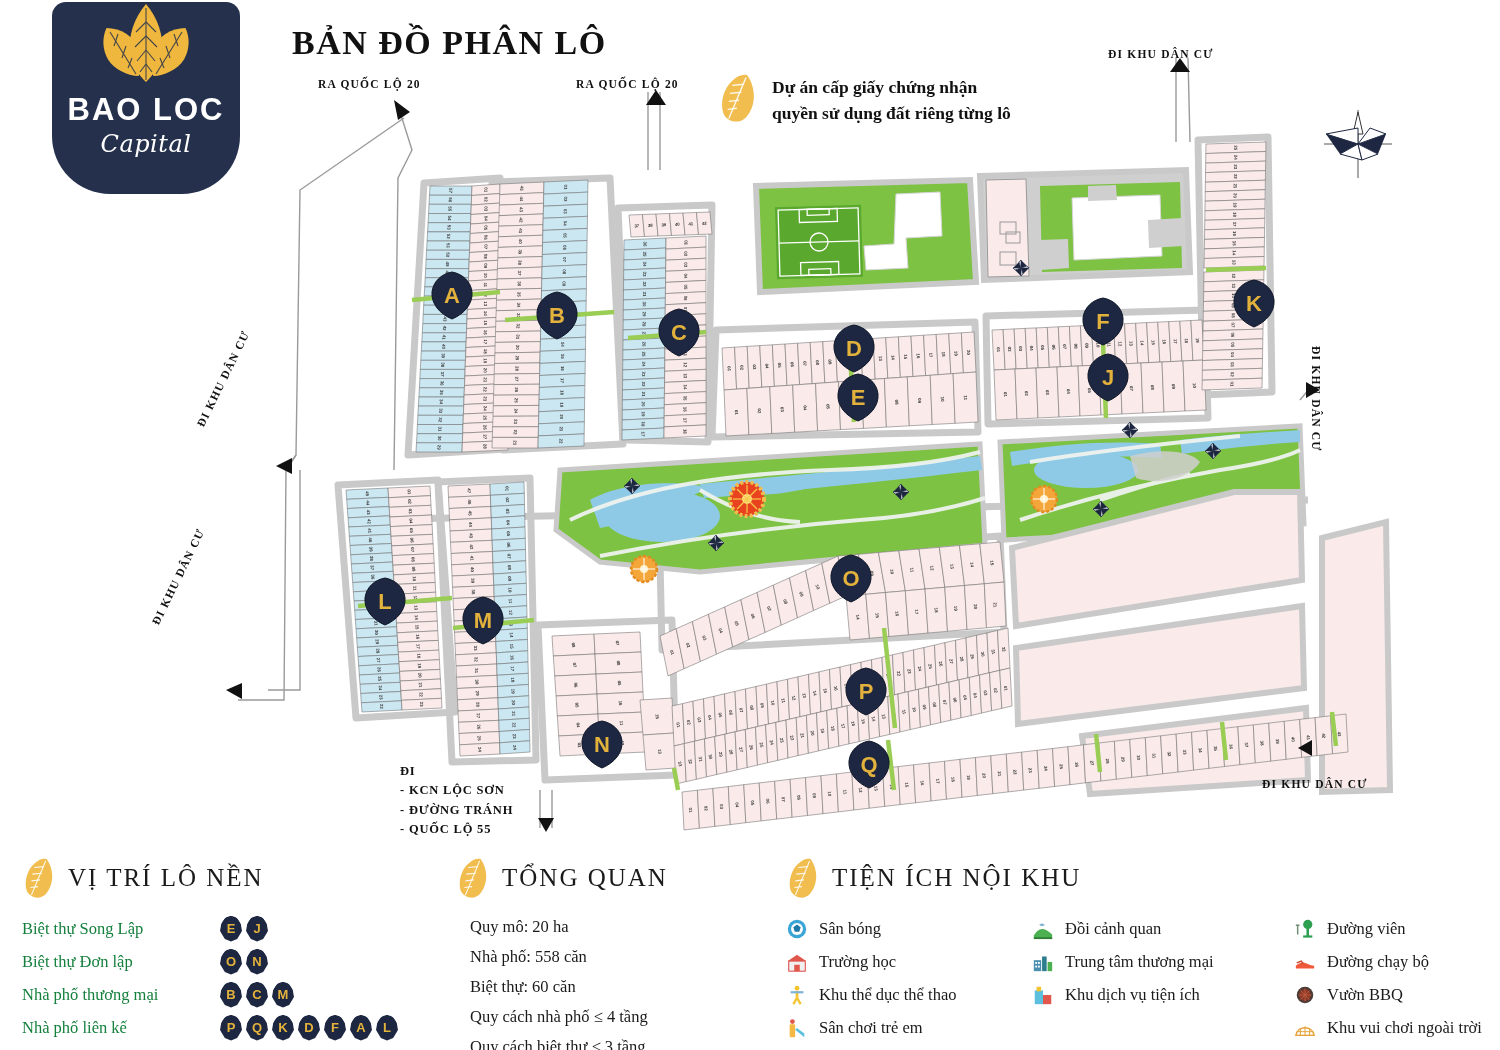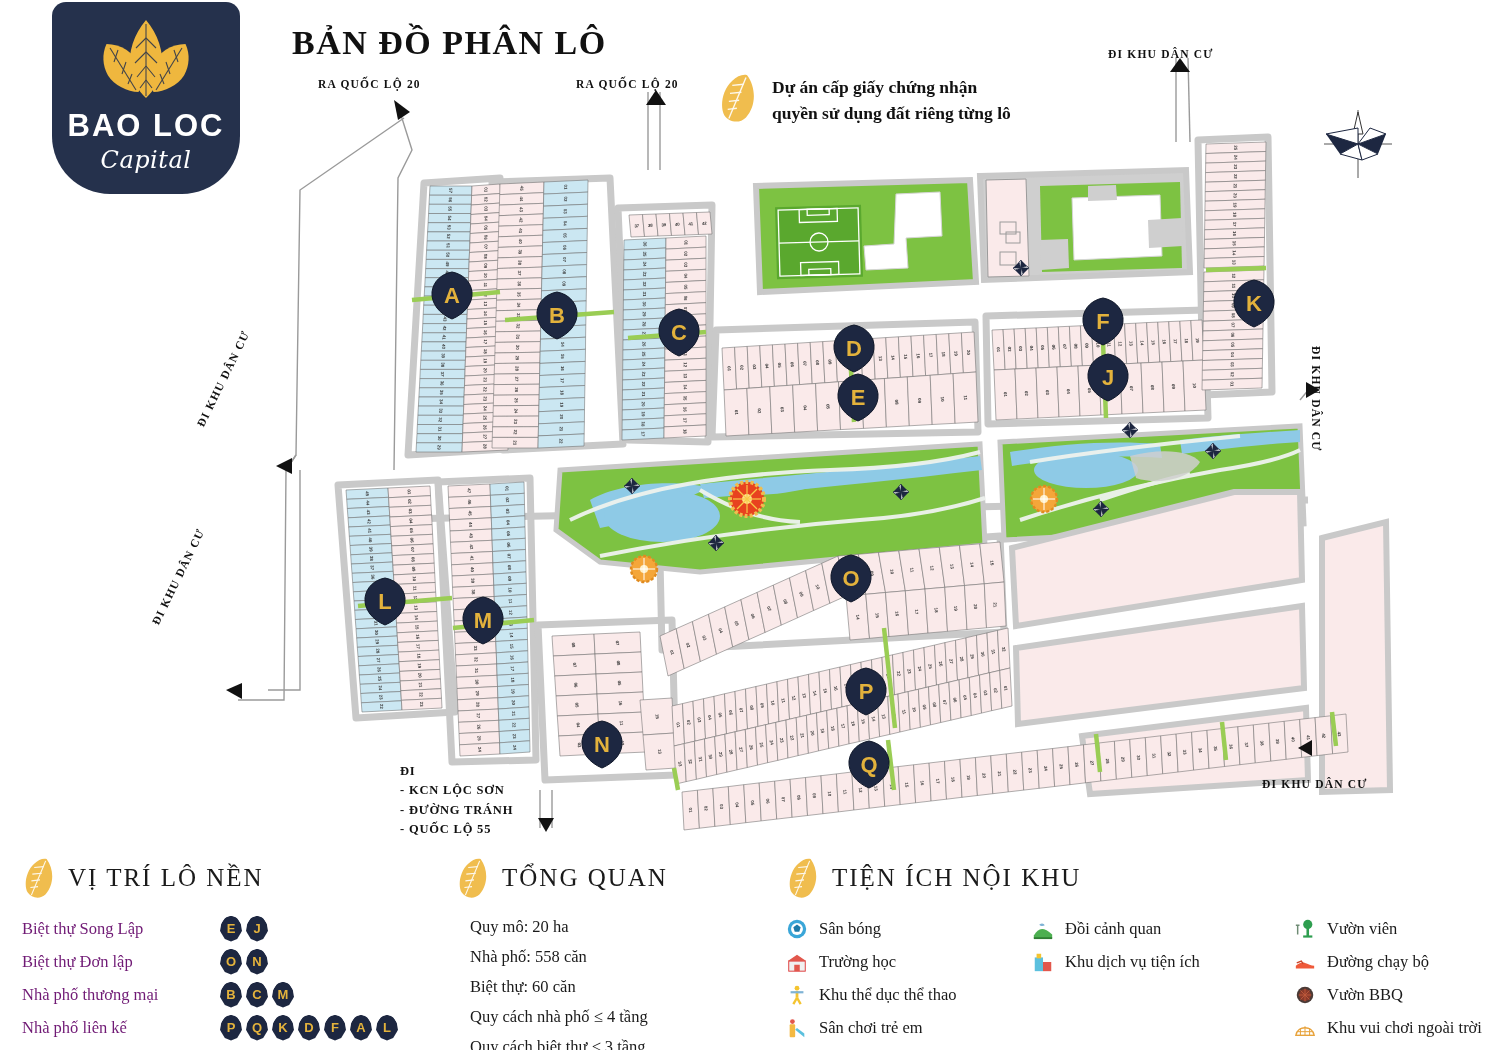--- a/index.html
+++ b/index.html
@@ -10,21 +10,21 @@
     font-family: "Liberation Serif", serif;
     overflow: hidden;
   }
   #root { position: relative; width: 1500px; height: 1050px; background:#fff; }
 
   
   .logo-box {
     position: absolute; left: 52px; top: 2px; width: 188px; height: 192px;
     background: #25314c; border-radius: 14px 14px 58px 58px;
     display:flex; flex-direction:column; align-items:center; justify-content:flex-start;
-    padding-top: 16px;
+    padding-top: 0;
   }
   .logo-leaves { width: 132px; height: 86px; }
   .logo-name {
     color:#fff; font-family:"Liberation Sans", sans-serif; font-weight:700;
     font-size:31px; letter-spacing:2px; margin-top:4px;
   }
   .logo-sub {
     color:#fff; font-family:"DejaVu Serif", serif; font-style:italic;
     font-size:24px; margin-top:2px; letter-spacing:.5px;
   }
@@ -52,21 +52,21 @@
   
   .legend { position:absolute; }
   .legend-head { display:flex; align-items:center; gap:12px; margin-bottom:14px; }
   .legend-title {
     font-family:"Liberation Serif", serif; font-size:25px; letter-spacing:2px; color:#1a1a1a;
   }
   .leaf-ico { width:34px; height:40px; flex:0 0 auto; }
 
   
   .loc-row { display:flex; align-items:center; height:33px; }
-  .loc-label { width:198px; font-size:16.5px; color:#701a75; }
+  .loc-label { width:198px; font-size:16.5px; color:#15803d; }
   .loc-pins { display:flex; gap:4px; }
   .pin {
     width:22px; height:26px; background:#1d2741;
     border-radius:48% 48% 44% 44% / 58% 58% 42% 42%;
     display:flex; align-items:center; justify-content:center;
     color:#e3b23c; font-weight:700; font-size:13px;
     font-family:"Liberation Sans", sans-serif;
     clip-path: polygon(50% 0%, 78% 9%, 96% 33%, 100% 60%, 78% 90%, 50% 100%, 22% 90%, 0% 60%, 4% 33%, 22% 9%);
   }
 
@@ -1467,36 +1467,50 @@
           <div class="am-row">
             <svg viewBox="0 0 24 24" class="am-ico">
               <path d="M2 19 C7 11 12 9 22 18 L22 22 L2 22Z" fill="#4caf50"></path>
               <path d="M8 7 C11 5 13 6 14 8 C12 9 9 9 8 7Z" fill="#7fb3d5"></path>
               <path d="M2 22 L22 22" stroke="#2e7d32" stroke-width="2"></path>
             </svg>
             <div class="am-label">Đồi cảnh quan</div>
           </div>
           <div class="am-row">
             <svg viewBox="0 0 24 24" class="am-ico">
+              <rect x="2" y="10" width="8" height="12" fill="#4a8fb0"></rect>
+              <rect x="11" y="6" width="5" height="16" fill="#2e7d8f"></rect>
+              <rect x="17" y="12" width="5" height="10" fill="#4caf50"></rect>
+              <g fill="#fff">
+                <rect x="3.5" y="12" width="2" height="2"></rect>
+                <rect x="6.5" y="12" width="2" height="2"></rect>
+                <rect x="3.5" y="16" width="2" height="2"></rect>
+                <rect x="6.5" y="16" width="2" height="2"></rect>
+              </g>
+            </svg>
+            <div class="am-label">Trung tâm thương mại</div>
+          </div>
+          <div class="am-row">
+            <svg viewBox="0 0 24 24" class="am-ico">
               <rect x="3" y="7" width="9" height="15" fill="#5bc0de"></rect>
               <rect x="12" y="12" width="9" height="10" fill="#e2574c"></rect>
               <rect x="5" y="3" width="5" height="5" fill="#f4c430"></rect>
             </svg>
             <div class="am-label">Khu dịch vụ tiện ích</div>
           </div>
         </div>
       <div class="am-col" id="amcol3">
           <div class="am-row">
             <svg viewBox="0 0 24 24" class="am-ico">
               <path d="M4 18 L4 8 M2 8 L6 8" stroke="#6e8b74" stroke-width="1.6" fill="none"></path>
               <circle cx="15" cy="7" r="5" fill="#2e9e4f"></circle>
               <rect x="13.6" y="11" width="2.8" height="9" fill="#2e9e4f"></rect>
               <rect x="10" y="19" width="10" height="2.4" fill="#2e9e4f"></rect>
             </svg>
-            <div class="am-label">Vườn viên</div>
+            <div class="am-label">Đường viên</div>
           </div>
           <div class="am-row">
             <svg viewBox="0 0 24 24" class="am-ico">
               <path d="M2 16 C6 13 9 12 12 13 C15 14 19 16 22 16 L22 19 L2 19Z" fill="#ef5a3a"></path>
               <path d="M3 13 L8 11 L10 14" stroke="#c9452a" stroke-width="1.4" fill="none"></path>
             </svg>
             <div class="am-label">Đường chạy bộ</div>
           </div>
           <div class="am-row">
             <svg viewBox="0 0 24 24" class="am-ico">

